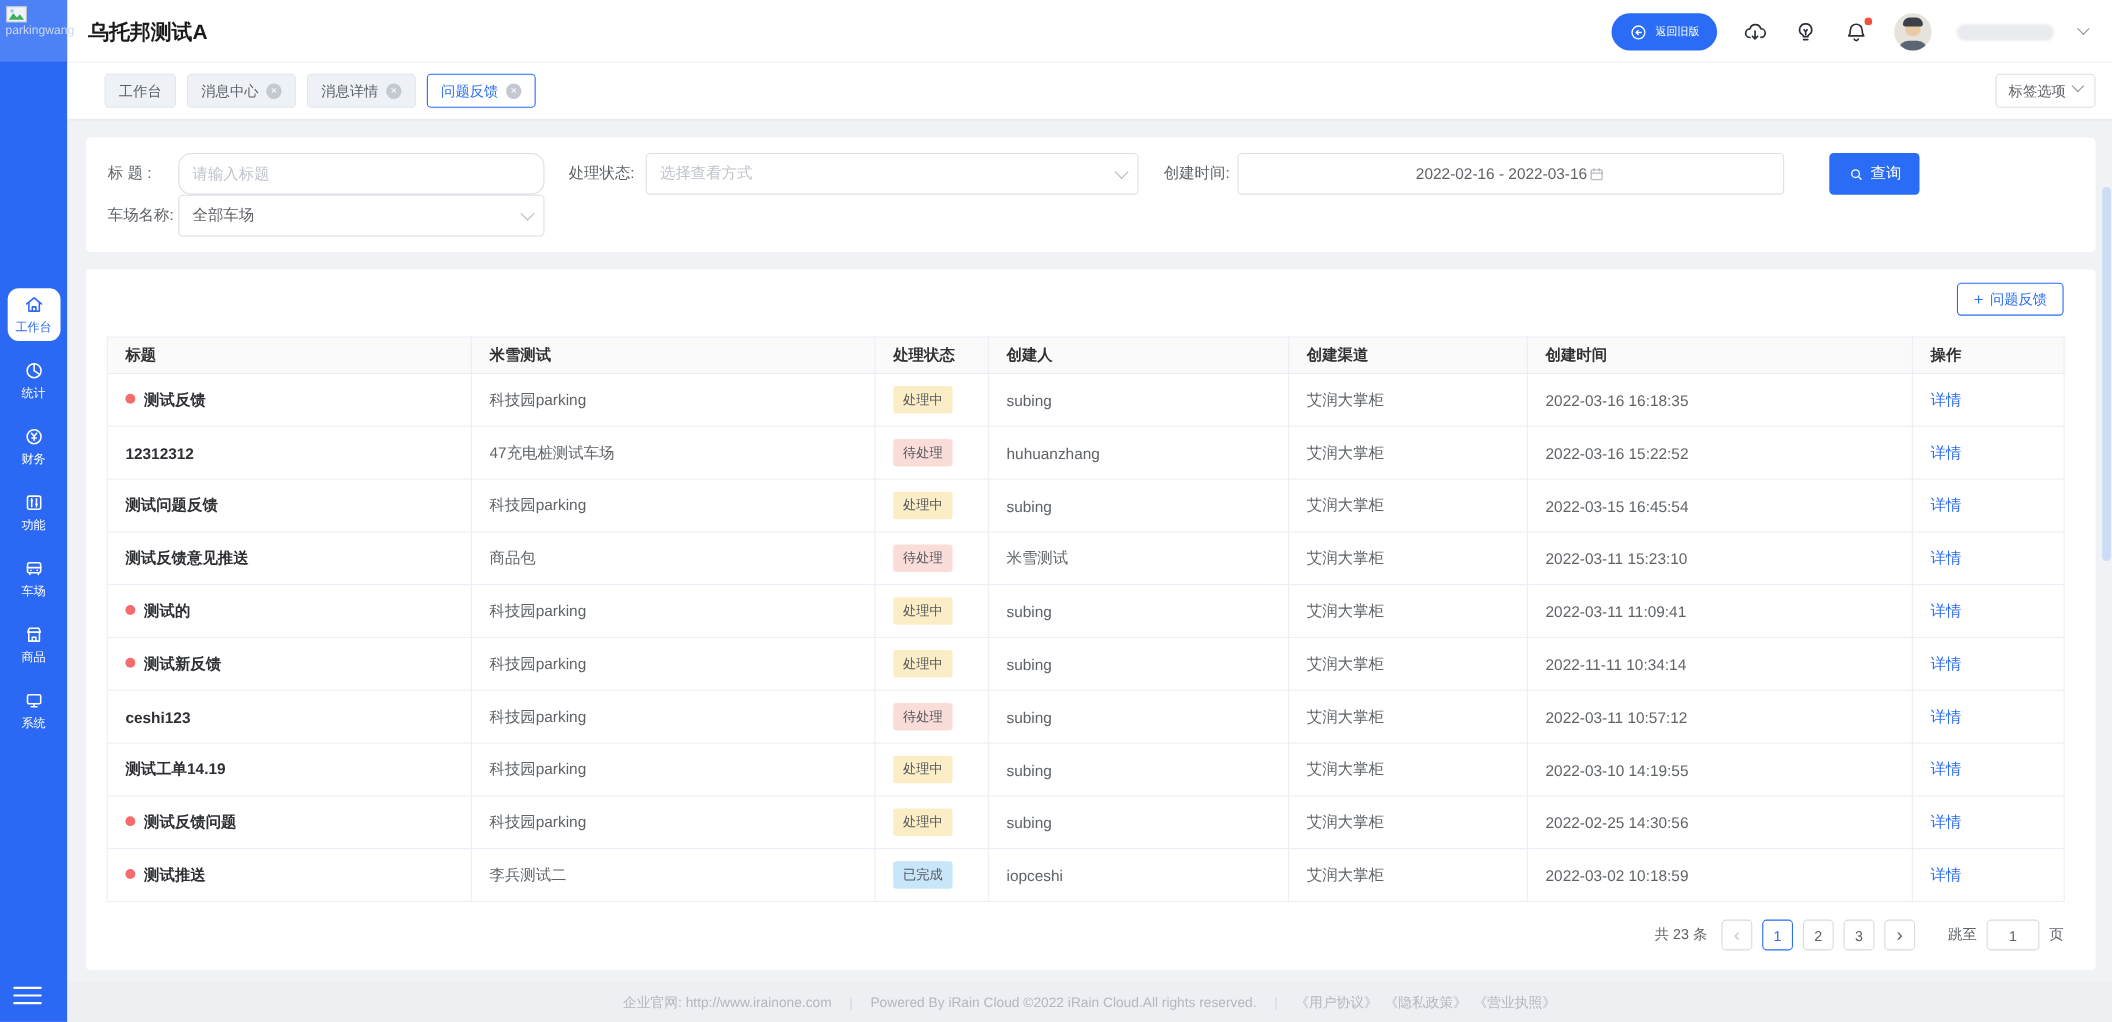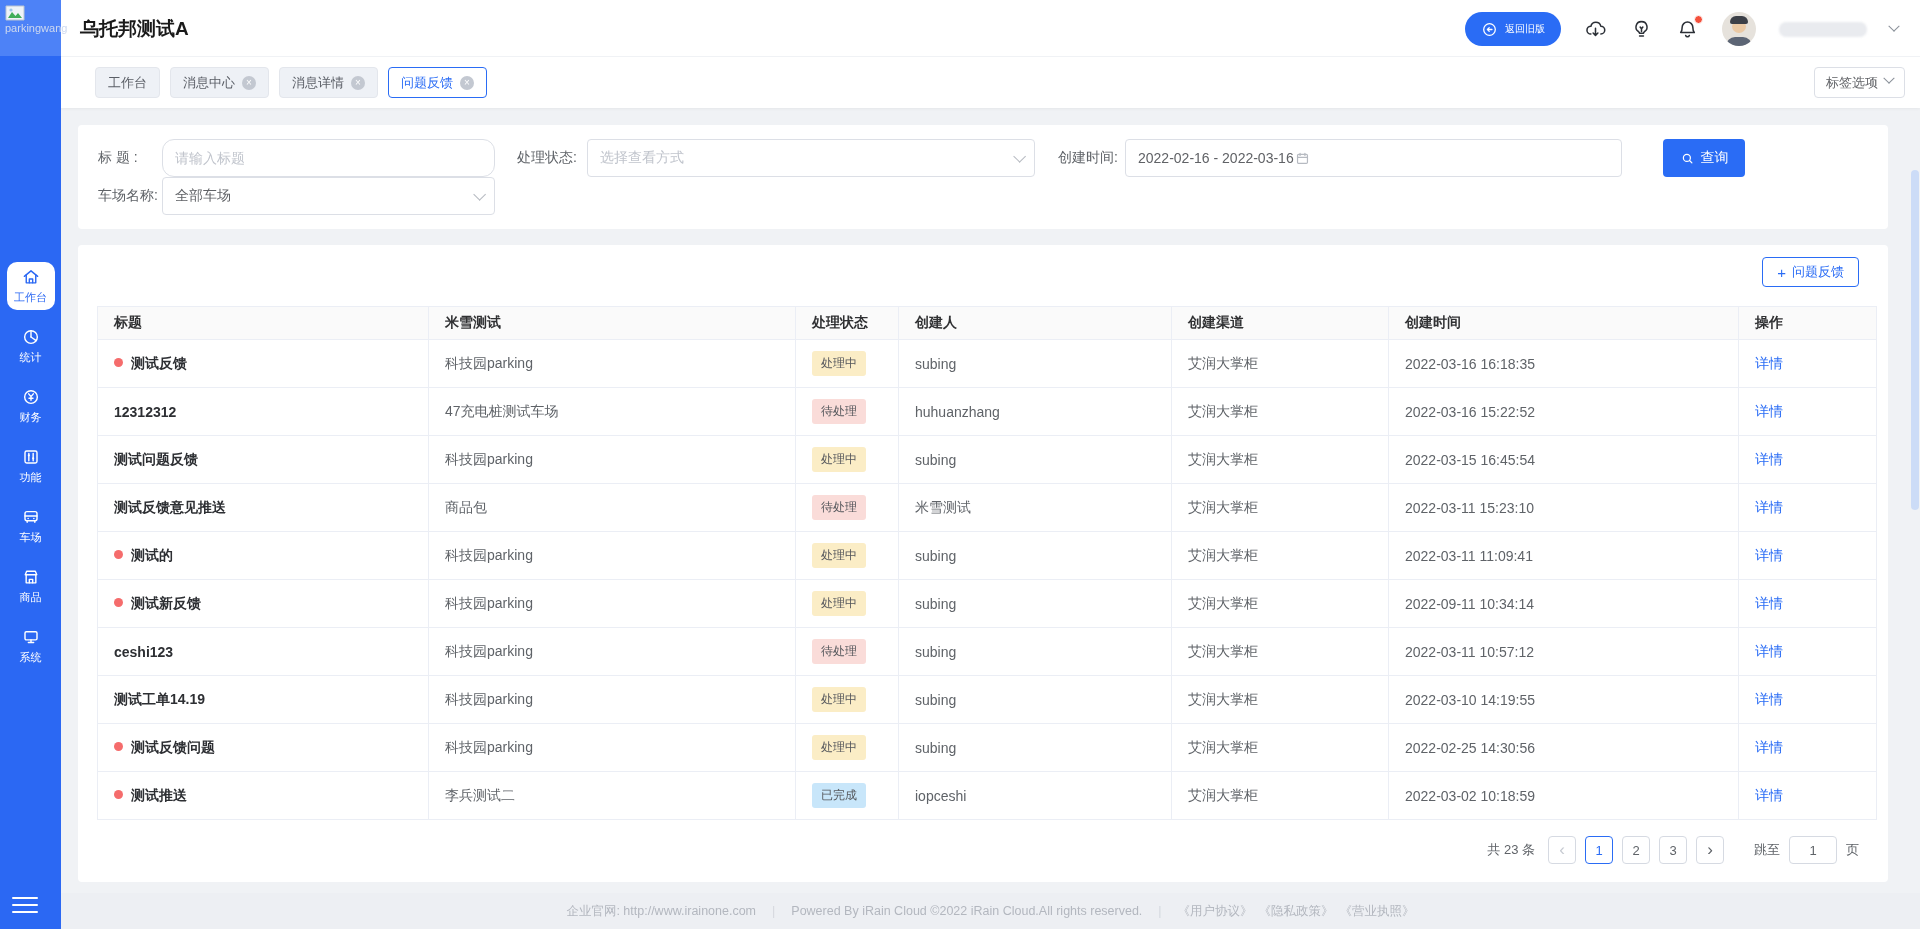--- a/index.html
+++ b/index.html
@@ -40,35 +40,35 @@
   .chev { width:8px; height:8px; border-right:1.5px solid #8a9099; border-bottom:1.5px solid #8a9099; transform:rotate(45deg) translate(-2px,-2px); }
 
   
   .tabstrip { position:absolute; left:61px; top:56px; right:0; height:52px; background:#fff; border-top:1px solid #f0f2f5; box-shadow:0 1px 3px rgba(0,0,0,.05); display:flex; align-items:center; padding:0 15px 0 34px; z-index:14; }
   .tab { height:31px; display:inline-flex; align-items:center; gap:7px; padding:0 12px; margin-right:10px; background:#eef1f6; border:1px solid #e3e6ec; border-radius:4px; font-size:13px; color:#5a5e66; cursor:pointer; }
   .tab.active { background:#fff; border-color:#2a6cf5; color:#2a6cf5; }
   .tab-close { width:14px; height:14px; border-radius:50%; background:#c3c8d1; color:#fff; font-size:10px; line-height:13px; text-align:center; cursor:pointer; }
   .tag-options { margin-left:auto; height:31px; background:#fff; border:1px solid #dcdfe6; border-radius:4px; padding:0 11px; font-size:13px; color:#606266; display:flex; align-items:center; gap:7px; cursor:pointer; }
 
   
-  .main { position:absolute; left:61px; top:108px; right:17px; }
+  .main { position:absolute; left:61px; top:108px; right:0; }
   .card { background:#fff; border-radius:4px; }
   .filter-card { margin:17px 15px 16px 17px; height:104px; padding:14px 20px; display:flex; flex-direction:column; justify-content:space-between; }
   .filter-row { display:flex; align-items:center; height:38px; }
   .f-label { color:#5f6368; margin-right:0; white-space:pre; }
   .lbl-title { width:64px; }
   .lbl-status { width:70px; margin-left:22px; }
   .lbl-date { width:67px; margin-left:23px; }
   .lbl-park { width:64px; }
   .ctrl { height:38px; border:1px solid #dcdfe6; border-radius:4px; background:#fff; display:flex; align-items:center; padding:0 12px; font-size:14px; color:#606266; }
   input.ctrl { font-family:inherit; outline:none;border-radius:12px; }
   input.ctrl::placeholder { color:#c0c4cc; }
   .w-title { width:333px; }
   .w-status { width:448px; justify-content:space-between; }
-  .w-date { width:497px; justify-content:flex-start; }
+  .w-date { width:497px; justify-content:center; }
   .placeholder { color:#c0c4cc; }
   .sel-chev { width:9px; height:9px; border-right:1.6px solid #b6bac1; border-bottom:1.6px solid #b6bac1; transform:rotate(45deg) translateY(-3px); }
   .cal-icon { width:17px; height:17px; color:#b6bac1; }
   .search-btn { margin-left:41px; width:82px; height:38px; border:none; border-radius:4px; background:#2a6cf5; color:#fff; font-size:14px; display:flex; align-items:center; justify-content:center; gap:6px; cursor:pointer; font-family:inherit; }
   .search-btn svg { width:15px; height:15px; }
 
   .table-card { margin:0 15px 0 17px; padding:12px 29px 18px 19px; }
   .toolbar { display:flex; justify-content:flex-end; margin-bottom:19px; }
   .add-btn { height:30px; background:#fff; border:1px solid #2a6cf5; color:#2a6cf5; border-radius:4px; padding:0 14px; font-size:13px; display:flex; align-items:center; gap:6px; cursor:pointer; font-family:inherit; }
   .add-plus { font-size:15px; }
@@ -372,21 +372,21 @@
             <td>艾润大掌柜</td>
             <td>2022-03-11 11:09:41</td>
             <td><span class="detail-link">详情</span></td>
           </tr>
           <tr>
             <td class="title-cell"><span class="dot"></span><span>测试新反馈</span></td>
             <td>科技园parking</td>
             <td><span class="badge warning">处理中</span></td>
             <td>subing</td>
             <td>艾润大掌柜</td>
-            <td>2022-09-11 10:34:14</td>
+            <td>2022-11-11 10:34:14</td>
             <td><span class="detail-link">详情</span></td>
           </tr>
           <tr>
             <td class="title-cell"><span>ceshi123</span></td>
             <td>科技园parking</td>
             <td><span class="badge danger">待处理</span></td>
             <td>subing</td>
             <td>艾润大掌柜</td>
             <td>2022-03-11 10:57:12</td>
             <td><span class="detail-link">详情</span></td>

